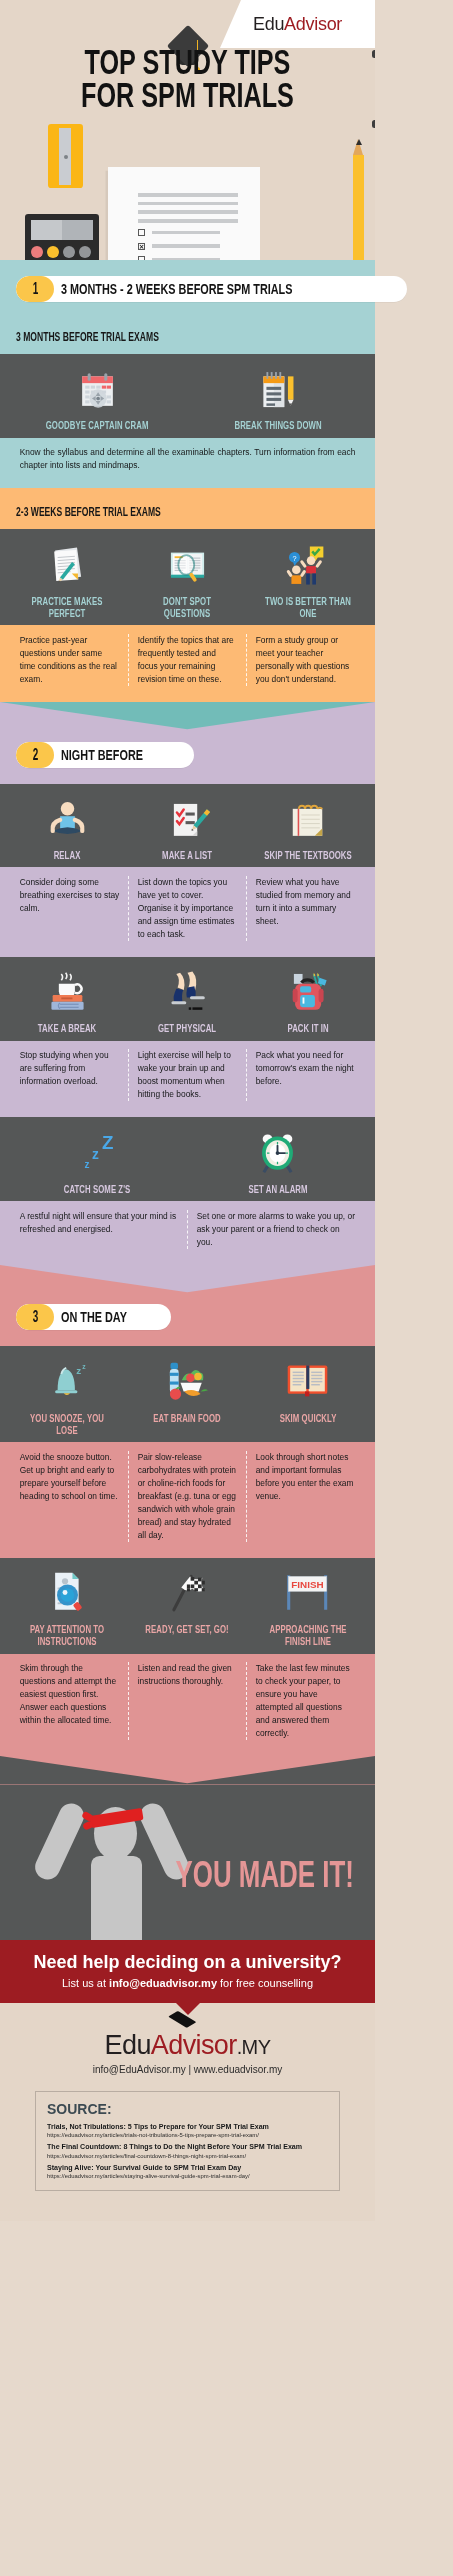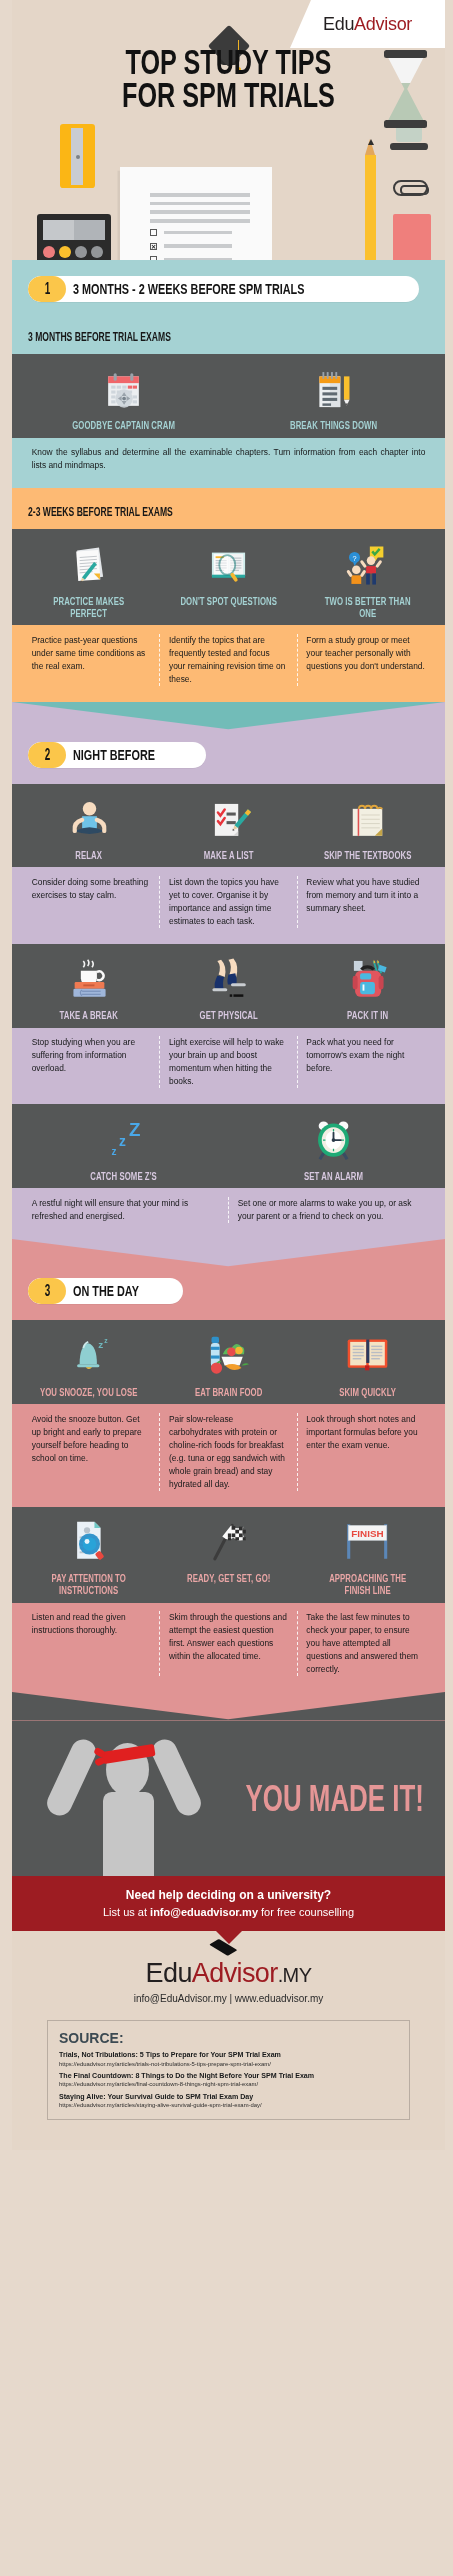--- a/index.html
+++ b/index.html
@@ -3,21 +3,21 @@
 <meta charset="utf-8">
 <style>
   * { box-sizing: border-box; margin: 0; padding: 0; }
   html, body { width: 453px; }
   body {
     font-family: "Liberation Sans", sans-serif;
     background: #e6d9cc;
     width: 453px;
     overflow-x: hidden;
   }
-  .page { width: 433px; position: relative; margin-left: 12px; }
+  .page { width: 375px; position: relative; }
 
   
   .hero {
     position: relative;
     background: #e4d6c8;
     height: 260px;
     overflow: hidden;
   }
   .logo-badge {
     position: absolute; top: 0; right: 0;
@@ -172,29 +172,29 @@
   }
   .winner { position: absolute; left: 30px; top: 7.4px; width: 161px; height: 149px; }
   .w-head { position:absolute; left:64px; top:15px; width:43px; height:53px; background:#c6c6c6; border-radius:22px/27px; }
   .w-band { position:absolute; left:60px; top:20px; width:53px; height:12.4px; background:#e02020; border-radius:2.5px; transform: rotate(-9deg); }
   .w-knot { position:absolute; left:52px; top:21px; width:11px; height:7.4px; background:#e02020; border-radius:3.7px; transform: rotate(30deg); }
   .w-knot2 { position:absolute; left:53px; top:30px; width:10px; height:6.8px; background:#e02020; border-radius:3.7px; transform: rotate(-25deg); }
   .w-body { position:absolute; left:61px; top:64px; width:51px; height:87px; background:#c6c6c6; border-radius:8.7px 8.7px 0 0; }
   .w-arm-l { position:absolute; left:17.4px; top:8.7px; width:25px; height:81px; background:#c6c6c6; border-radius:12.4px; transform: rotate(25deg); }
   .w-arm-r { position:absolute; left:122px; top:8.7px; width:25px; height:81px; background:#c6c6c6; border-radius:12.4px; transform: rotate(-25deg); }
   .made-text {
-    position: absolute; right: 21px; top: 57px;
+    position: absolute; right: 21px; top: 69px;
     font-family: "Liberation Sans Narrow","Liberation Sans",sans-serif;
     font-weight: 700; font-size: 36px; color: #e59696; white-space: nowrap;
   }
   .made-text span { display:block; transform: scaleX(0.72); transform-origin: right center;}
 
   
   .cta { background: #9d1c22; color: #fff; text-align: center; padding: 12.4px 6.2px 13.6px; position: relative; }
-  .cta-title { font-size: 12px; font-weight: 700; margin-bottom: 3.7px; }
+  .cta-title { font-size: 18px; font-weight: 700; margin-bottom: 3.7px; }
   .cta-sub { font-size: 11px; font-weight: 400; }
   .cta-sub b { font-weight: 700; }
   .cta-tail { position:absolute; left:50%; bottom:-12.4px; transform:translateX(-50%);
     width:0;height:0;border-left:13.6px solid transparent;border-right:13.6px solid transparent;border-top:13.6px solid #9d1c22;}
 
   
   .footer { background: #e4d6c8; padding: 27px 0 11px; text-align: center; }
   .footer-logo { font-size: 27px; position: relative; display: inline-block; letter-spacing: -0.6px; }
   .footer-logo .e1 { color: #231f20; }
   .footer-logo .e2 { color: #9d1c22; }
@@ -805,22 +805,22 @@
             <rect x="12" y="12" width="62" height="24" fill="#f4f4f4" stroke="#cfd5da"></rect>
             <text x="43" y="30" font-family="Liberation Sans" font-weight="700" font-size="16" fill="#e8483f" text-anchor="middle">FINISH</text>
           </svg>
         </div>
         <div class="icon-cap cap-pink">
             <span>APPROACHING THE FINISH LINE</span>
           </div>
       </div>
     </div>
     <div class="text-row t-pink">
+      <div class="text-cell">Skim through the questions and attempt the easiest question first. Answer each questions within the allocated time.</div>
       <div class="text-cell">Listen and read the given instructions thoroughly.</div>
-      <div class="text-cell">Skim through the questions and attempt the easiest question first. Answer each questions within the allocated time.</div>
       <div class="text-cell">Take the last few minutes to check your paper, to ensure you have attempted all questions and answered them correctly.</div>
     </div>
 
     <svg class="chevron" viewBox="0 0 731 46" preserveAspectRatio="none" style="height:28.5px;background:#e09494">
       <polygon points="0,0 365,44 731,0 731,46 0,46" fill="#555757"></polygon>
     </svg>
   </div>
 
   <div class="made-it">
     <div class="winner">

